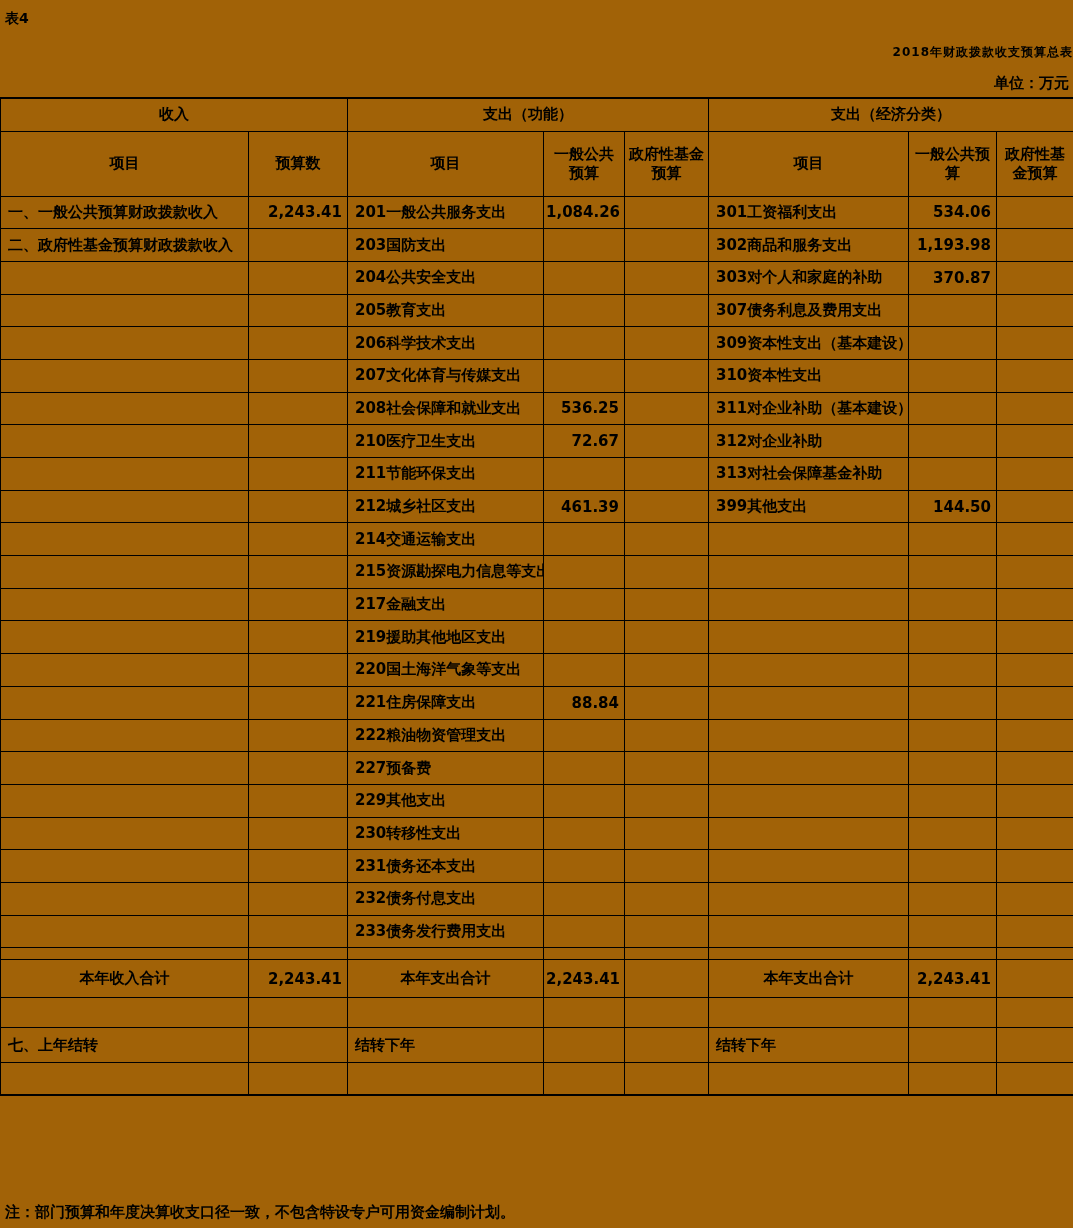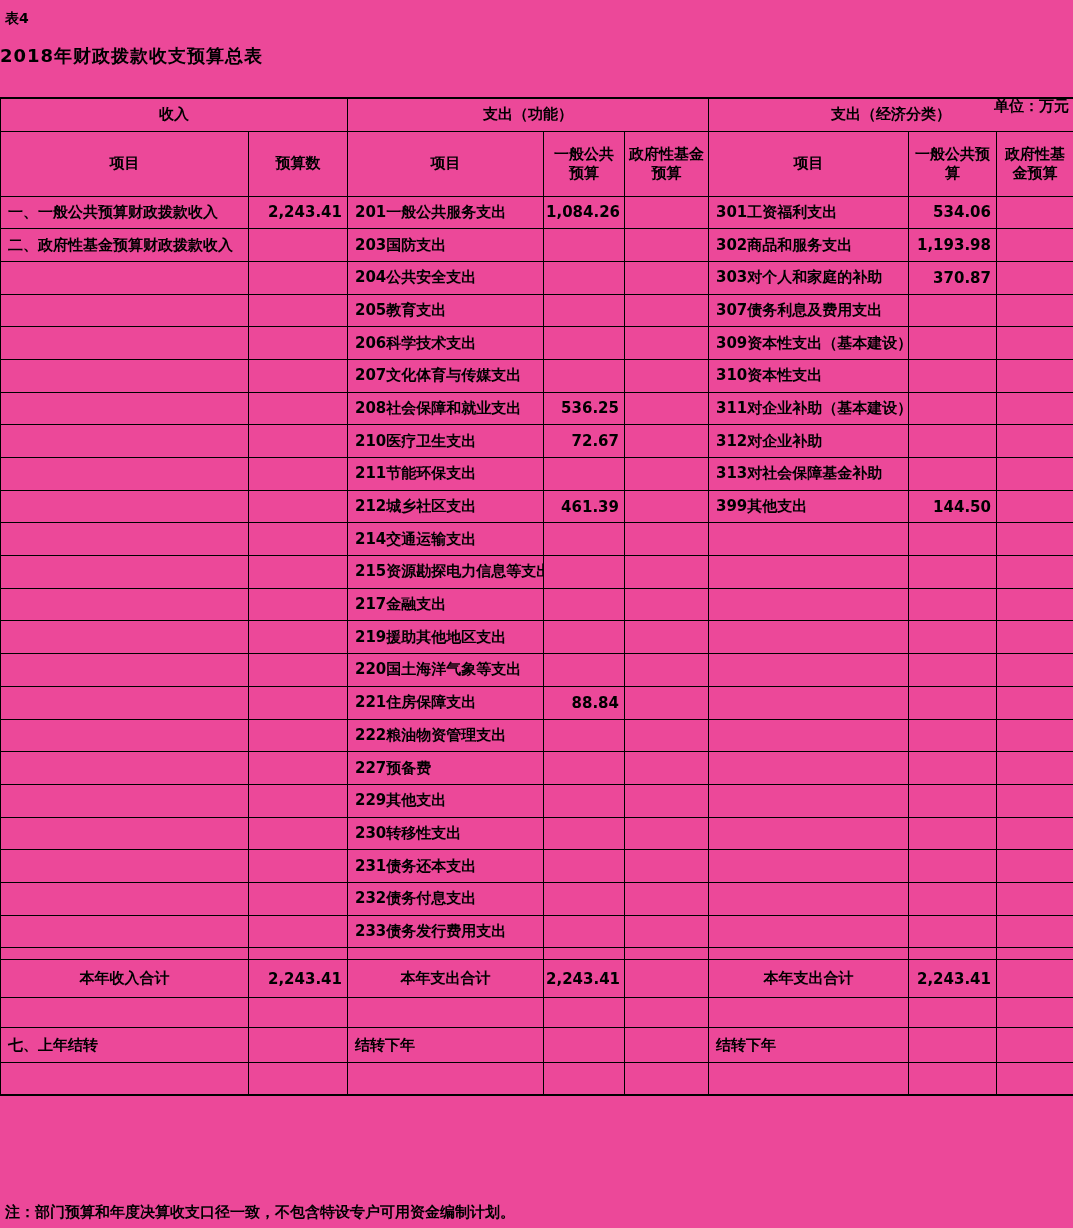--- a/index.html
+++ b/index.html
@@ -6,44 +6,43 @@
   html, body { background: #ffffff; }
   body {
     font-family: "DejaVu Sans", sans-serif;
     font-weight: bold;
     color: #000;
   }
   .page {
     position: relative;
     width: 1073px;
     height: 1228px;
-    background: #ec4899;
+    background: #a16207;
     overflow: hidden;
   }
   .table-label {
     position: absolute;
     top: 10px;
     left: 5px;
     font-size: 14px;
   }
   .doc-title {
     position: absolute;
     top: 44px;
     left: 0;
     width: 100%;
-    text-align: left;
-    font-size: 18px;
+    text-align: right;
+    font-size: 12px;
     letter-spacing: 1px;
   }
   .unit-label {
     position: absolute;
     top: 74px;
     right: 4px;
     font-size: 15px;
-    margin-top: 23px;
   }
   table.budget {
     position: absolute;
     top: 97px;
     left: 0;
     width: 1073px;
     border-collapse: collapse;
     table-layout: fixed;
     border-top: 2px solid #000;
     border-bottom: 2px solid #000;

